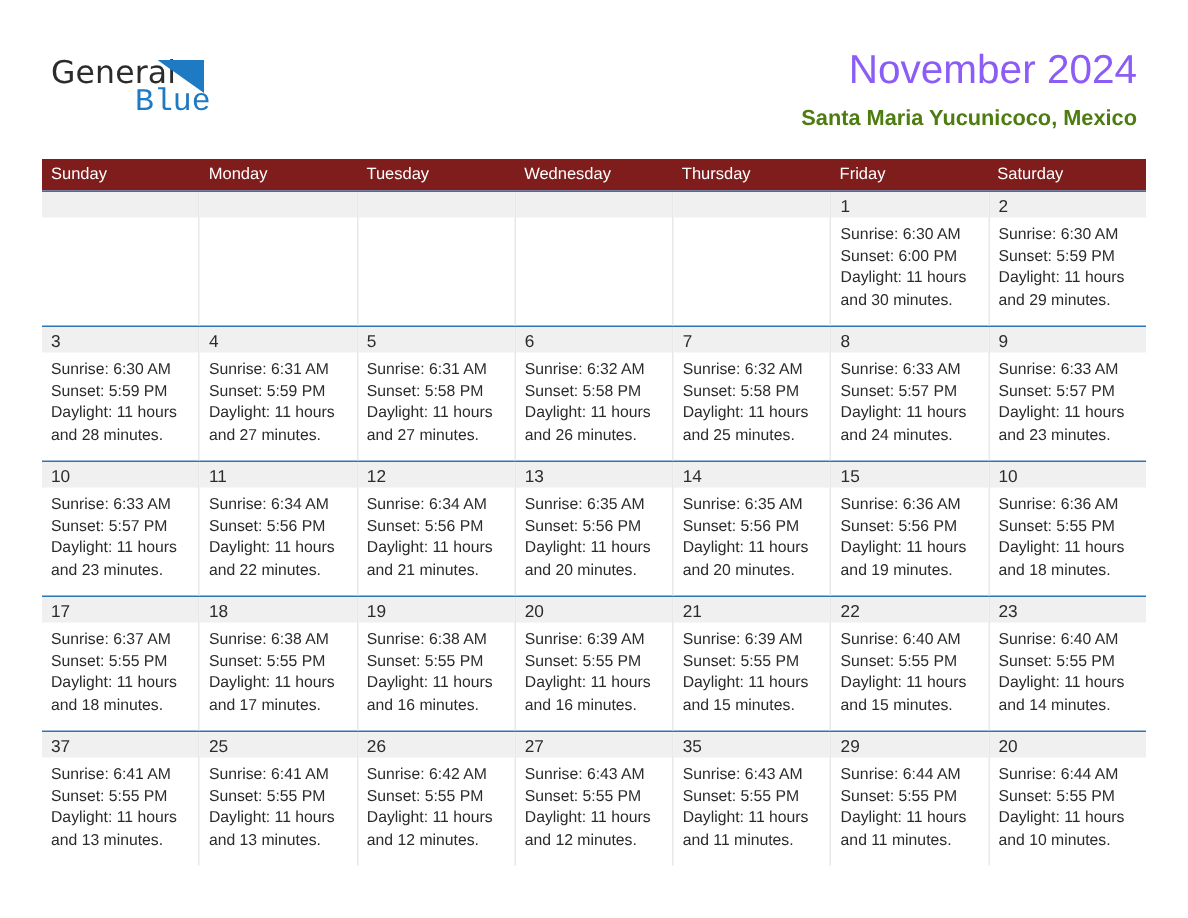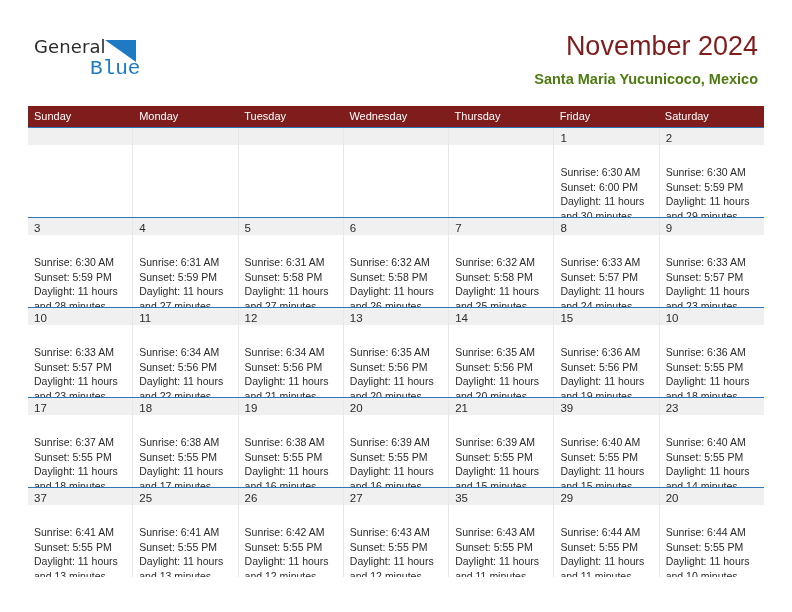--- a/index.html
+++ b/index.html
@@ -35,21 +35,21 @@
     position: absolute;
     left: 34px;
     top: 36px;
     width: 180px;
     height: 48px;
   }
   .logo-general {
     position: absolute;
     left: 0;
     top: 0;
-    font-size: 18px;
+    font-size: 21px;
     letter-spacing: 0.1px;
     color: #2b2b2b;
     font-family: "DejaVu Sans", sans-serif;
     font-weight: 400;
   }
   .logo-triangle {
     position: absolute;
     left: 71px;
     top: 4px;
     width: 31px;
@@ -67,21 +67,21 @@
 
   .title-block {
     position: absolute;
     right: 34px;
     top: 30px;
     text-align: right;
   }
   .cal-title {
     font-size: 27px;
     font-weight: 400;
-    color: #7f1d1d;
+    color: #8b5cf6;
     line-height: 32px;
     white-space: nowrap;
   }
   .cal-subtitle {
     font-size: 14.5px;
     font-weight: 700;
     color: #4d7c0f;
     line-height: 20px;
     margin-top: 7px;
     white-space: nowrap;
@@ -140,21 +140,21 @@
     font-size: 11.5px;
     line-height: 17px;
     padding-left: 6px;
     color: #2b2b2b;
   }
   .daycell.empty .daynum-band {
     background: #f0f0f0;
   }
 
   .dayinfo {
-    padding: 20px 6px 0 6px;
+    padding: 4px 6px 0 6px;
     font-size: 10.5px;
     line-height: 14.6px;
     color: #2b2b2b;
   }
   .dayinfo div {
     white-space: nowrap;
   }
   .dayinfo .daylight-line {
     white-space: normal;
   }
@@ -380,21 +380,21 @@
       </div>
       <div class="daycell">
         <div class="daynum-band"><span class="daynum">21</span></div>
         <div class="dayinfo">
           <div>Sunrise: 6:39 AM</div>
           <div>Sunset: 5:55 PM</div>
           <div class="daylight-line">Daylight: 11 hours and 15 minutes.</div>
         </div>
       </div>
       <div class="daycell">
-        <div class="daynum-band"><span class="daynum">39</span></div>
+        <div class="daynum-band"><span class="daynum">22</span></div>
         <div class="dayinfo">
           <div>Sunrise: 6:40 AM</div>
           <div>Sunset: 5:55 PM</div>
           <div class="daylight-line">Daylight: 11 hours and 15 minutes.</div>
         </div>
       </div>
       <div class="daycell">
         <div class="daynum-band"><span class="daynum">23</span></div>
         <div class="dayinfo">
           <div>Sunrise: 6:40 AM</div>

